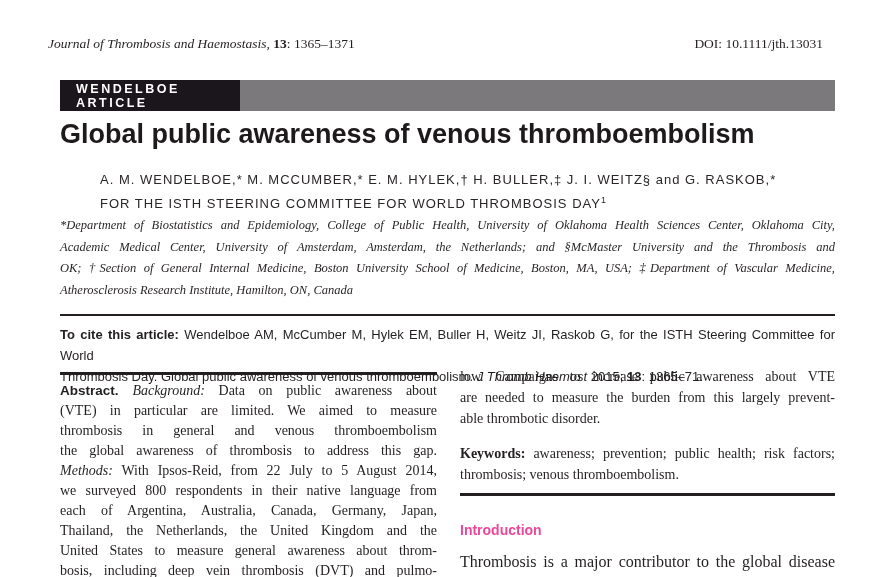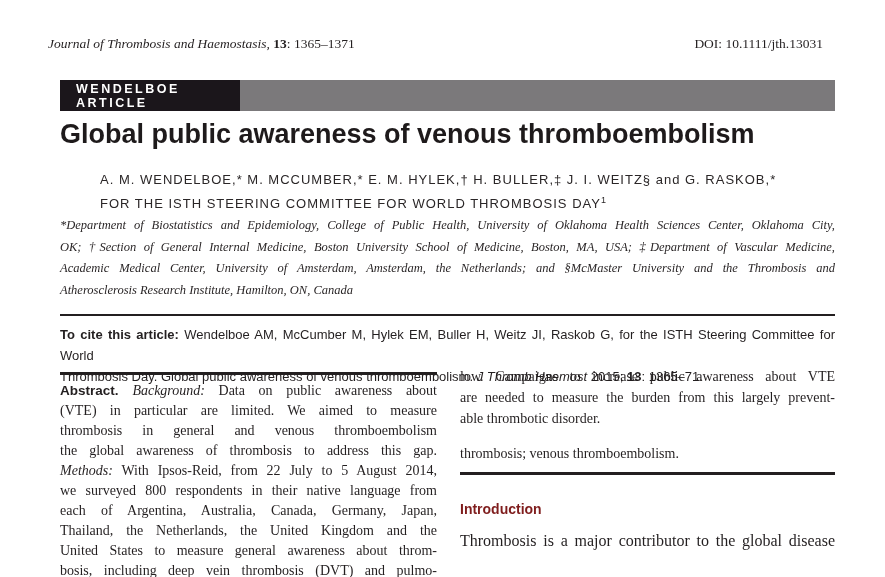--- a/index.html
+++ b/index.html
@@ -68,21 +68,21 @@
   
   .col-left  { position: absolute; left: 60px;  top: 372px; width: 377px; }
   .col-right { position: absolute; left: 460px; top: 366px; width: 375px; }
   .abstract-lines { margin-top: 6px; font-size: 14px; line-height: 20px; }
   .cont-lines     { font-size: 14px; line-height: 21px; }
   .kw-lines       { margin-top: 14px; font-size: 14px; line-height: 21px; }
   .col-right .col-rule { margin-top: 8px; }
   .intro-head {
     margin-top: 26px;
     font-family: "Liberation Sans", sans-serif;
-    font-weight: bold; font-size: 14px; color: #7f1d1d;
+    font-weight: bold; font-size: 14px; color: #ec4899;
   }
   .intro-lines { margin-top: 13px; font-size: 16px; line-height: 21px; }
   
   .tl { text-align: justify; text-align-last: justify; text-justify: inter-word; }
   .tl.nj { text-align-last: left; }
   .tl span.b  { font-weight: bold; }
   .tl span.i  { font-style: italic; }
   .tl span.bs { font-weight: bold; font-family: "Liberation Sans", sans-serif; font-size: 13.5px; }
 </style>
 </head>
@@ -106,22 +106,22 @@
 
   <h1 class="atitle">Global public awareness of venous thromboembolism</h1>
 
   <div class="authors">
     <div>A. M. WENDELBOE,* M. MCCUMBER,* E. M. HYLEK,† H. BULLER,‡ J. I. WEITZ§ and G. RASKOB,*</div>
     <div><span>FOR THE ISTH STEERING COMMITTEE FOR WORLD THROMBOSIS DAY</span><sup>1</sup></div>
   </div>
 
   <div class="affils">
       <div class="tl"><span>*Department of Biostatistics and Epidemiology, College of Public Health, University of Oklahoma Health Sciences Center, Oklahoma City,</span></div>
+      <div class="tl"><span>Academic Medical Center, University of Amsterdam, Amsterdam, the Netherlands; and §McMaster University and the Thrombosis and</span></div>
       <div class="tl"><span>OK; †Section of General Internal Medicine, Boston University School of Medicine, Boston, MA, USA; ‡Department of Vascular Medicine,</span></div>
-      <div class="tl"><span>Academic Medical Center, University of Amsterdam, Amsterdam, the Netherlands; and §McMaster University and the Thrombosis and</span></div>
       <div class="tl nj"><span>Atherosclerosis Research Institute, Hamilton, ON, Canada</span></div>
     </div>
 
   <div class="rule-full"></div>
 
   <div class="cite">
       <div class="tl"><span class="b">To cite this article: </span><span>Wendelboe AM, McCumber M, Hylek EM, Buller H, Weitz JI, Raskob G, for the ISTH Steering Committee for World</span></div>
       <div class="tl nj"><span>Thrombosis Day. Global public awareness of venous thromboembolism. </span><span class="i">J Thromb Haemost</span><span> 2015; </span><span class="b">13</span><span>: 1365–71.</span></div>
     </div>
 
@@ -141,20 +141,21 @@
       </div>
   </div>
 
   <div class="col-right">
     <div class="cont-lines">
         <div class="tl"><span>low. Campaigns to increase public awareness about VTE</span></div>
         <div class="tl"><span>are needed to measure the burden from this largely prevent-</span></div>
         <div class="tl nj"><span>able thrombotic disorder.</span></div>
       </div>
     <div class="kw-lines">
+        <div class="tl"><span class="b">Keywords: </span><span>awareness; prevention; public health; risk factors;</span></div>
         <div class="tl nj"><span>thrombosis; venous thromboembolism.</span></div>
       </div>
     <div class="col-rule"></div>
     <h2 class="intro-head">Introduction</h2>
     <div class="intro-lines">
         <div class="tl"><span>Thrombosis is a major contributor to the global disease</span></div>
       </div>
   </div>
 
 </div>

